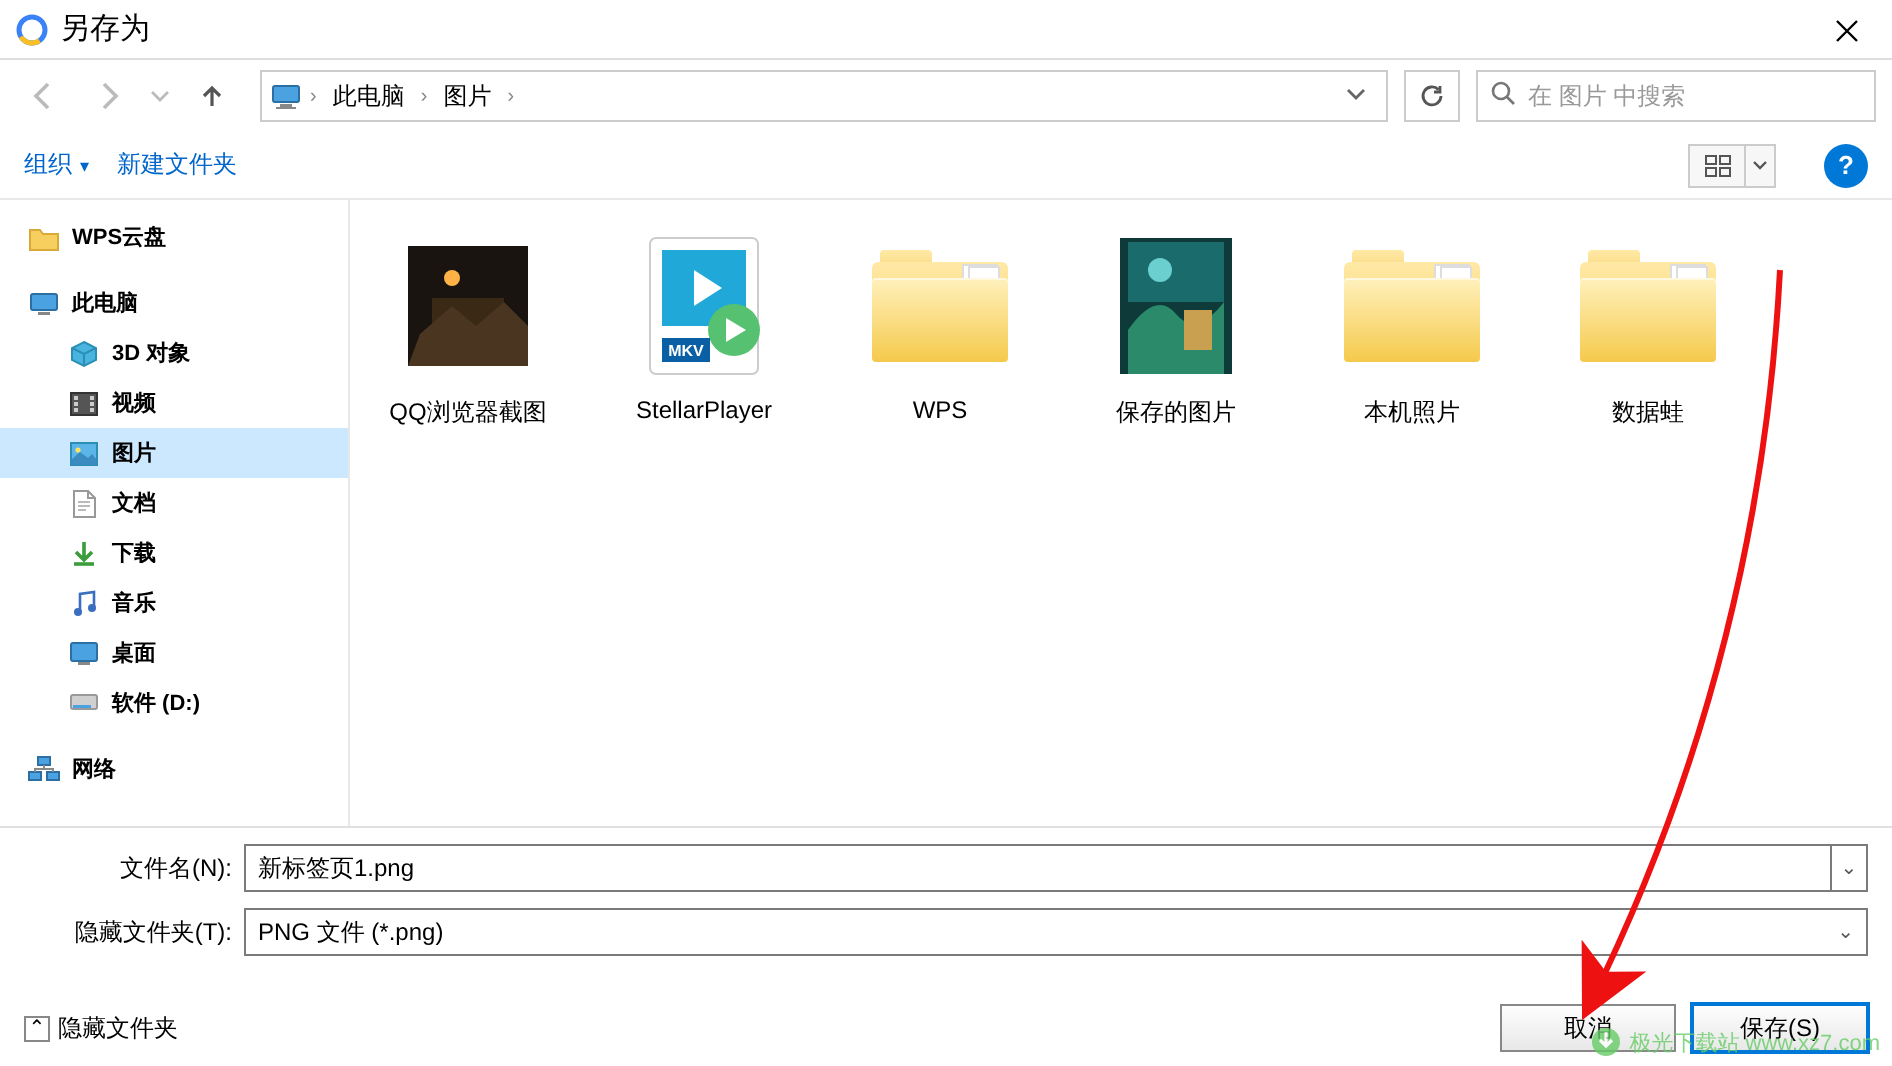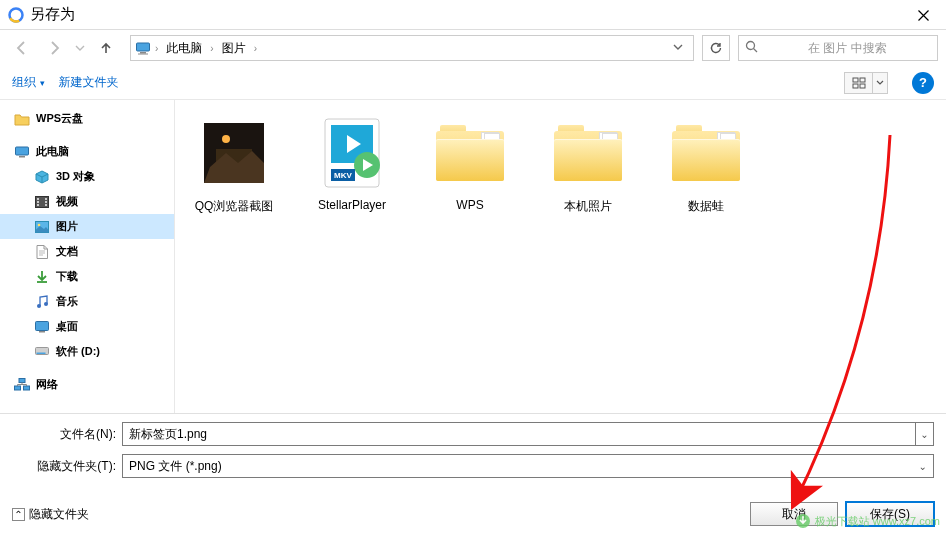--- a/index.html
+++ b/index.html
@@ -12,21 +12,21 @@
 
     .navrow { height: 36px; display: flex; align-items: center; padding: 4px 8px; gap: 4px; }
     .nav-btn { width: 28px; height: 28px; display: flex; align-items: center; justify-content: center; color: #999; }
     .nav-btn.drop { width: 16px; }
     .addrbar { flex: 1; border: 1px solid #ccc; height: 26px; display: flex; align-items: center; padding: 0 4px; gap: 2px; margin-left: 6px; }
     .addrbar .pc-icon { width: 16px; height: 16px; display:inline-flex; align-items:center; justify-content:center;}
     .addr-sep { color: #888; font-size: 10px; padding: 0 2px; }
     .addr-seg { padding: 0 4px; height: 22px; display: flex; align-items: center; }
     .addr-drop { margin-left: auto; padding: 0 6px; color: #666; }
     .refresh-btn { width: 28px; height: 26px; border: 1px solid #ccc; margin-left: 4px; display: flex; align-items: center; justify-content: center; }
-    .searchbar { width: 200px; border: 1px solid #ccc; height: 26px; display: flex; align-items: center; padding: 0 6px; margin-left: 4px; color: #999; gap: 44px; }
+    .searchbar { width: 200px; border: 1px solid #ccc; height: 26px; display: flex; align-items: center; padding: 0 6px; margin-left: 4px; color: #999; }
     .searchbar .sicon { color: #555; margin-right: 6px; font-size: 13px; }
 
     .toolrow { height: 34px; display: flex; align-items: center; padding: 0 12px; gap: 14px; border-bottom: 1px solid #e8e8e8; }
     .tool-link { color: #0066cc; display: flex; align-items: center; gap: 4px; cursor: pointer; }
     .tool-link .drop { font-size: 9px; }
     .tool-spacer { flex: 1; }
     .view-btn { width: 28px; height: 22px; border: 1px solid #ccc; display: flex; align-items: center; justify-content: center; background: #f7f7f7; }
     .view-split { display: flex; }
     .view-split .view-btn:first-child { border-right: none; }
     .help-btn { width: 22px; height: 22px; border-radius: 50%; background: #0078d7; color: #fff; display: flex; align-items: center; justify-content: center; font-size: 13px; font-weight: bold; margin-left: 10px; cursor: pointer; }
@@ -321,20 +321,32 @@
           <div class="folder-icon-large">
               <div class="folder-tab"></div>
               <div class="folder-back"></div>
               <div class="folder-paper"></div>
               <div class="folder-front"></div>
             </div>
         </div>
         <div class="grid-label">WPS</div>
       </div>
 
+      <div class="grid-item">
+        <div class="thumb">
+          <svg width="60" height="72" viewBox="0 0 60 72">
+              <rect x="2" y="2" width="56" height="68" fill="#0e3a3a"></rect>
+              <rect x="6" y="4" width="48" height="30" fill="#1a6b6b"></rect>
+              <circle cx="22" cy="18" r="6" fill="#6bcfcf"></circle>
+              <path d="M6 48 q14 -20 24 -8 q10 12 24 -6 V70 H6z" fill="#2a8a6a"></path>
+              <rect x="34" y="38" width="14" height="20" fill="#c8a050"></rect>
+            </svg>
+        </div>
+        <div class="grid-label">保存的图片</div>
+      </div>
 
       <div class="grid-item">
         <div class="thumb">
           <div class="folder-icon-large">
               <div class="folder-tab"></div>
               <div class="folder-back"></div>
               <div class="folder-paper"></div>
               <div class="folder-front"></div>
             </div>
         </div>

